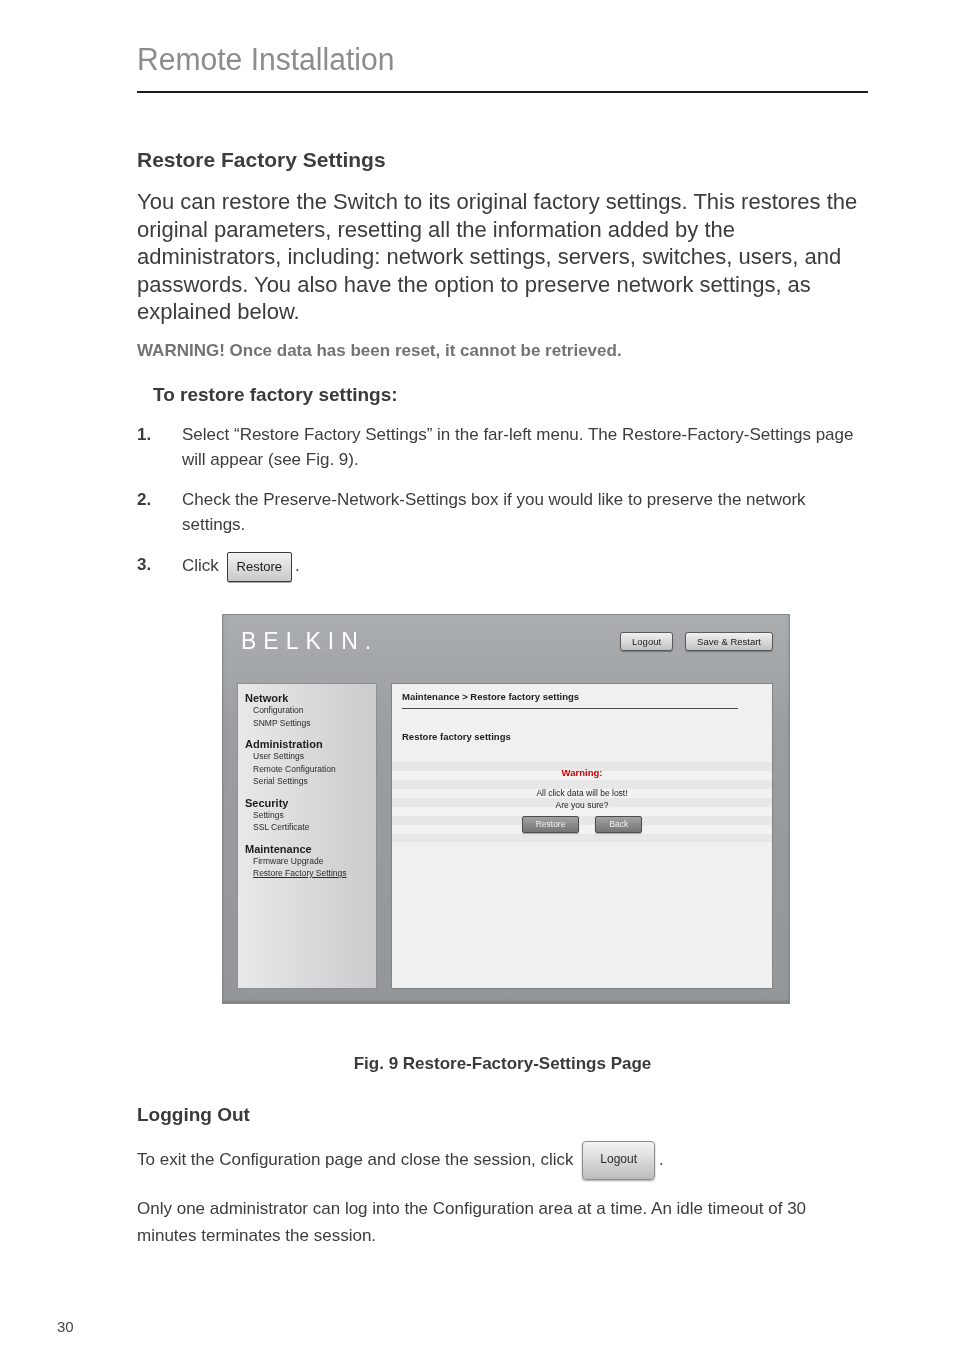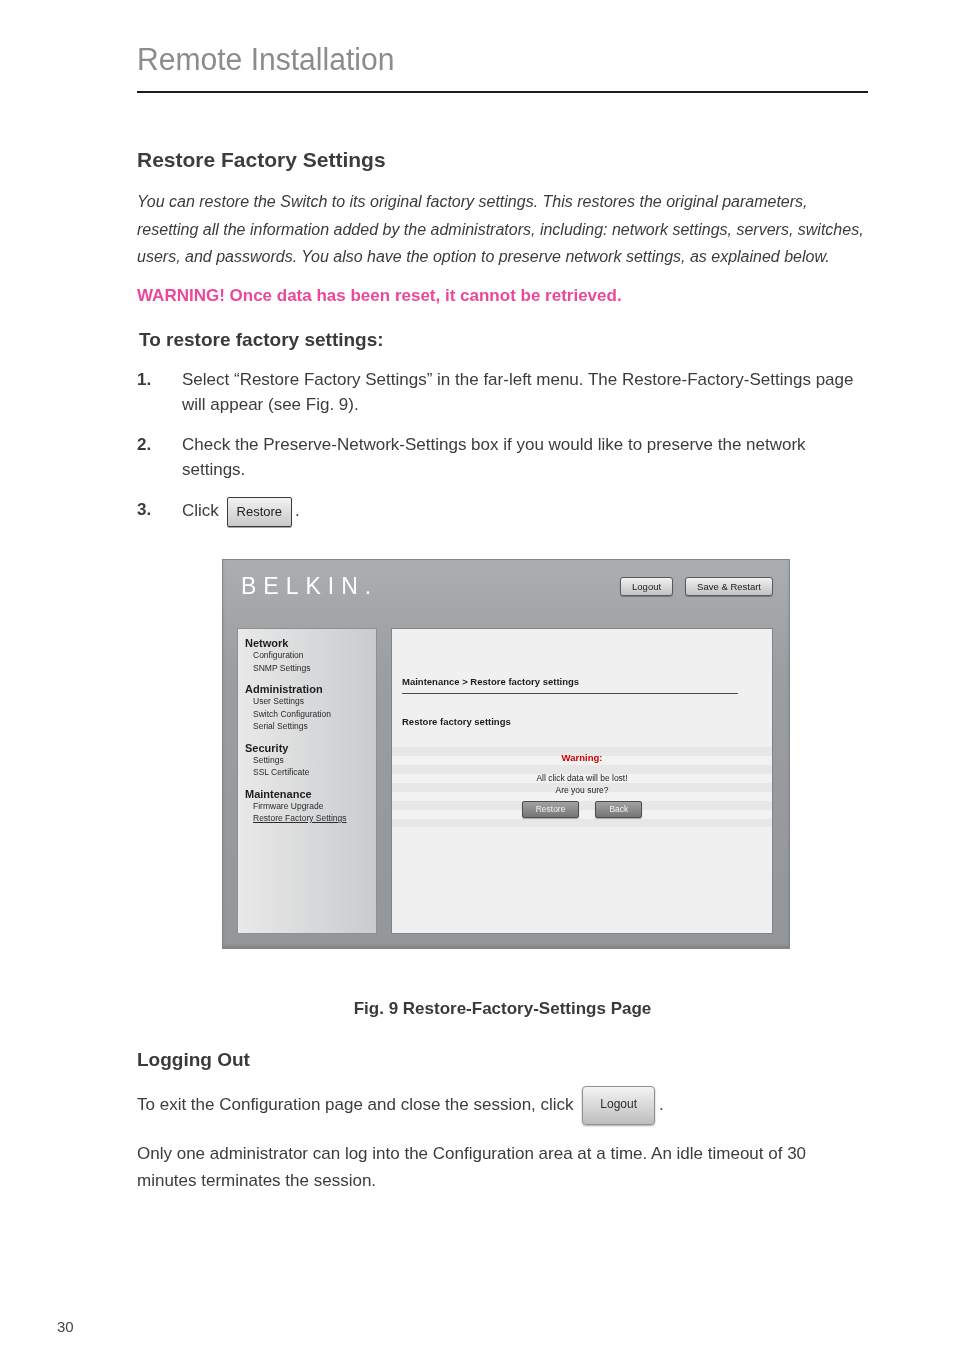--- a/index.html
+++ b/index.html
@@ -5,23 +5,23 @@
   * { box-sizing: border-box; }
   html,body { margin:0; padding:0; background:#ffffff; }
   body { font-family:"Liberation Sans","DejaVu Sans",sans-serif; color:#3c3c3c; }
 
   .doc { position:relative; width:954px; height:1363px; background:#fff; padding:42px 86px 0 137px; overflow:hidden; }
 
   .doc-h1 { font-size:31px; font-weight:normal; color:#8c8c8c; margin:0 0 13px 0; letter-spacing:0; transform:scaleX(.97); transform-origin:left; }
   .doc-rule { border:none; border-top:2px solid #1c1c1c; margin:0 0 0 0; }
 
   .sec-h2 { font-size:21px; font-weight:bold; color:#3d3d3d; margin:55px 0 0 0; }
-  .body-p { font-size:16px; line-height:27.5px; margin:16px 0 0 0;font-style:italic; }
-  .warn-p { font-size:17px; font-weight:bold; line-height:27px; margin:11px 0 0 0; color:#ec4899; }
-  .steps-h3 { font-size:19px; font-weight:bold; color:#3a3a3a; margin:20px 0 0 2px; }
+  .body-p { font-size:22px; line-height:27.5px; margin:16px 0 0 0; }
+  .warn-p { font-size:17px; font-weight:bold; line-height:27px; margin:11px 0 0 0; color:#737373; }
+  .steps-h3 { font-size:19px; font-weight:bold; color:#3a3a3a; margin:20px 0 0 16px; }
 
   .steps { margin-top:16px; }
   .step { display:flex; margin-bottom:14px; }
   .step-num { width:45px; flex:0 0 45px; font-size:17px; font-weight:bold; line-height:25.5px; }
   .step-body { flex:1; font-size:17px; line-height:25.5px; }
 
   .inline-btn {
     display:inline-block; font-size:13px; color:#222; background:linear-gradient(180deg,#f2f2f2,#c9c9c9);
     border:1px solid #3a3a3a; border-radius:2px; padding:1px 9px 2px; margin:0 3px; vertical-align:baseline;
     box-shadow:0 1px 0 rgba(0,0,0,.35);
@@ -54,21 +54,21 @@
   }
   .sb-head { font-size:11px; font-weight:bold; color:#1d1d1d; margin-top:9px; }
   .sb-head:first-child { margin-top:4px; }
   .sb-item { font-size:8.5px; color:#2a2a2a; margin-left:8px; line-height:12.5px; cursor:pointer; }
   .sb-item.selected { text-decoration:underline; }
 
   .shot-main {
     position:absolute; left:168px; top:68px; right:16px; bottom:14px;
     background:#f0f0f0; border:1px solid #818486;
   }
-  .bc-row { font-size:9.5px; font-weight:bold; color:#1d1d1d; padding:7px 10px 4px;margin-top:40px; }
+  .bc-row { font-size:9.5px; font-weight:bold; color:#1d1d1d; padding:7px 10px 4px; }
   .bc-rule { height:1px; background:#4a4a4a; margin:2px 34px 0 10px; }
   .panel-title { font-size:9.5px; font-weight:bold; color:#1d1d1d; margin:22px 10px 0; }
 
   .stripe-block {
     margin-top:20px; text-align:center; padding:3px 0 7px;
     background:repeating-linear-gradient(180deg,#e7e7e7 0px,#e7e7e7 9px,#f2f2f2 9px,#f2f2f2 18px);
   }
   .p-warn { font-size:9.5px; font-weight:bold; color:#cc0000; margin:2px 0 10px; }
   .p-line { font-size:8.5px; color:#222; margin:2px 0; }
   .p-preserve { font-size:8.5px; color:#222; margin:5px 0 3px; }
@@ -130,21 +130,21 @@
         <div class="shot-topbtn">Save &amp; Restart</div>
       </div>
 
       <div class="shot-sidebar">
         <div class="sb-head">Network</div>
         <div class="sb-item">Configuration</div>
         <div class="sb-item">SNMP Settings</div>
 
         <div class="sb-head">Administration</div>
         <div class="sb-item">User Settings</div>
-        <div class="sb-item">Switch Configuration</div>
+        <div class="sb-item">Remote Configuration</div>
         <div class="sb-item">Serial Settings</div>
 
         <div class="sb-head">Security</div>
         <div class="sb-item">Settings</div>
         <div class="sb-item">SSL Certificate</div>
 
         <div class="sb-head">Maintenance</div>
         <div class="sb-item">Firmware Upgrade</div>
         <div class="sb-item selected">Restore Factory Settings</div>
       </div>

